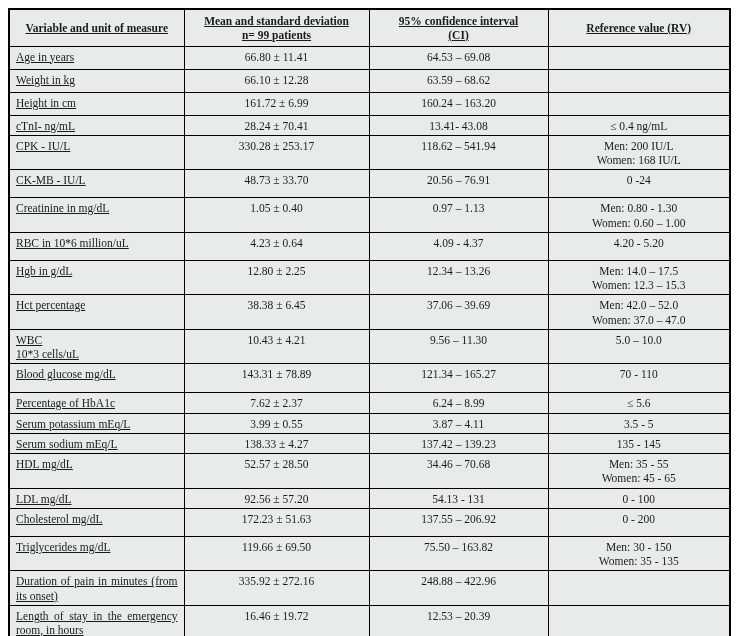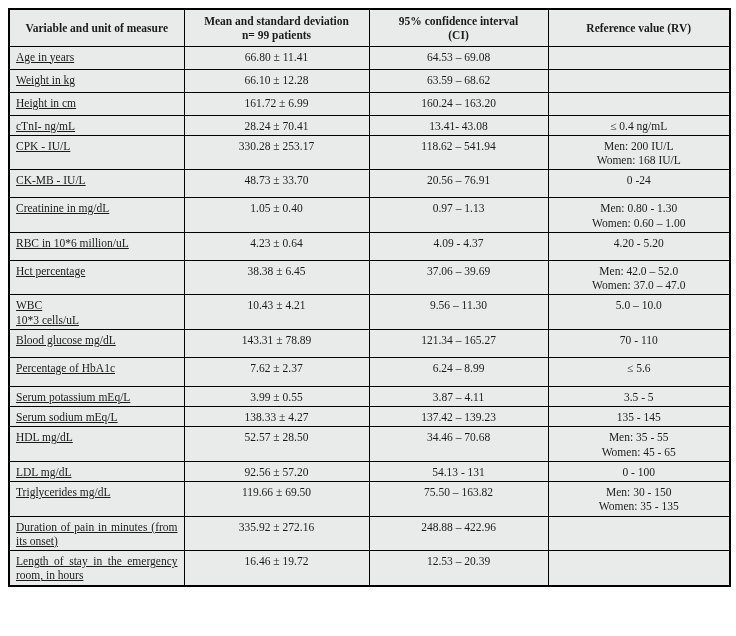--- a/index.html
+++ b/index.html
@@ -11,21 +11,21 @@
     position:absolute;left:8px;top:8px;width:721px;
     border-collapse:collapse;table-layout:fixed;
     background:#e9ebeb;border:2px solid #000;
   }
   th,td{
     border:1px solid #000;
     font-size:11.5px;line-height:1.24;
     white-space:pre-line;
     overflow:hidden;
   }
-  thead tr{height:37px;}
+  thead tr{height:37px;text-decoration:underline;}
   th{font-weight:bold;text-align:center;vertical-align:middle;padding:2px 6px;}
   td{vertical-align:top;padding:3px 6px 2px;}
   td.c1{text-align:justify;text-decoration:underline;}
   td.c2,td.c3,td.c4{text-align:center;}
   tbody tr:nth-child(1){height:23px}
   tbody tr:nth-child(2){height:23px}
   tbody tr:nth-child(3){height:23px}
   tbody tr:nth-child(4){height:19px}
   tbody tr:nth-child(5){height:18px}
   tbody tr:nth-child(6){height:28px}
@@ -115,20 +115,27 @@
         <td class="c4">Men: 0.80 - 1.30
 Women: 0.60 – 1.00</td>
       </tr>
       <tr>
         <td class="c1">RBC in 10*6 million/uL</td>
         <td class="c2">4.23 ±  0.64</td>
         <td class="c3">4.09 - 4.37</td>
         <td class="c4">4.20 - 5.20</td>
       </tr>
       <tr>
+        <td class="c1">Hgb in g/dL</td>
+        <td class="c2">12.80 ±  2.25</td>
+        <td class="c3">12.34 – 13.26</td>
+        <td class="c4">Men: 14.0 – 17.5
+Women: 12.3 – 15.3</td>
+      </tr>
+      <tr>
         <td class="c1">Hct percentage</td>
         <td class="c2">38.38 ±  6.45</td>
         <td class="c3">37.06 – 39.69</td>
         <td class="c4">Men: 42.0 – 52.0
 Women: 37.0 – 47.0</td>
       </tr>
       <tr>
         <td class="c1">WBC
 10*3 cells/uL</td>
         <td class="c2">10.43 ±  4.21</td>
@@ -164,20 +171,26 @@
         <td class="c2">52.57 ±  28.50</td>
         <td class="c3">34.46 – 70.68</td>
         <td class="c4">Men: 35 - 55
 Women: 45 - 65</td>
       </tr>
       <tr>
         <td class="c1">LDL mg/dL</td>
         <td class="c2">92.56 ±  57.20</td>
         <td class="c3">54.13 - 131</td>
         <td class="c4">0 - 100</td>
+      </tr>
+      <tr>
+        <td class="c1">Cholesterol mg/dL</td>
+        <td class="c2">172.23 ±  51.63</td>
+        <td class="c3">137.55 – 206.92</td>
+        <td class="c4">0 - 200</td>
       </tr>
       <tr>
         <td class="c1">Triglycerides mg/dL</td>
         <td class="c2">119.66 ±  69.50</td>
         <td class="c3">75.50 – 163.82</td>
         <td class="c4">Men: 30 - 150
 Women: 35 - 135</td>
       </tr>
       <tr>
         <td class="c1">Duration of pain in minutes (from its onset)</td>

